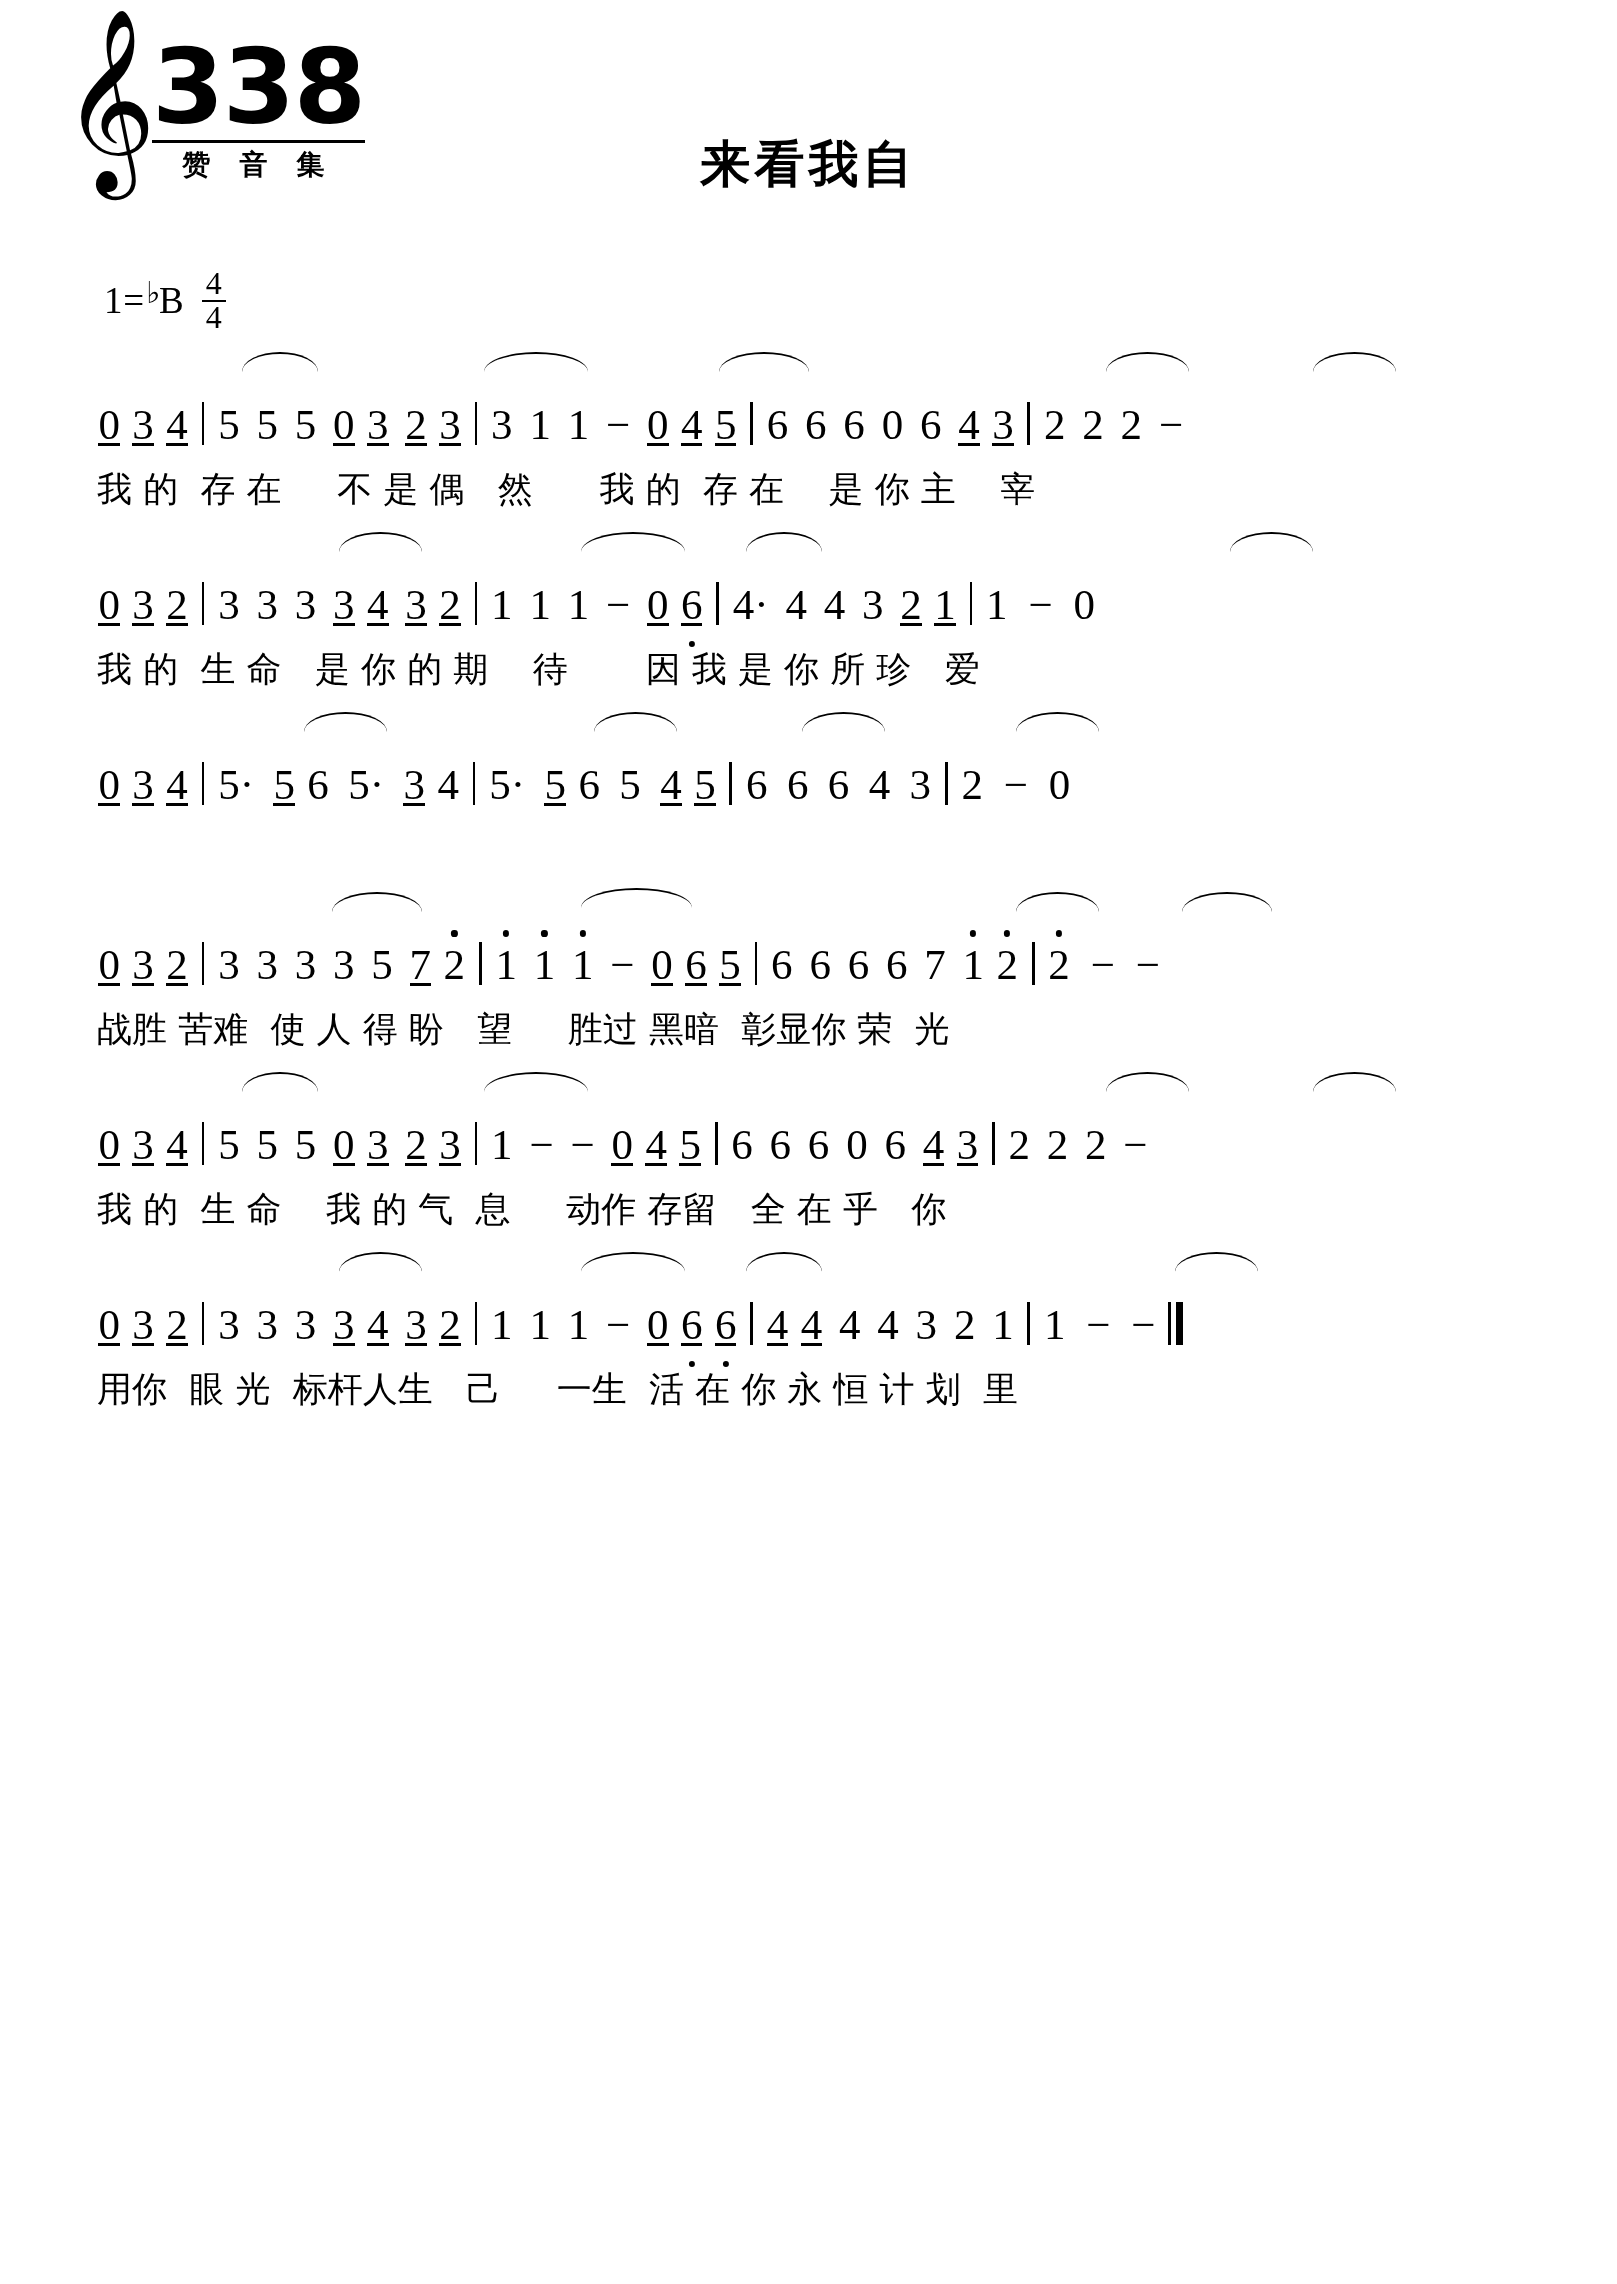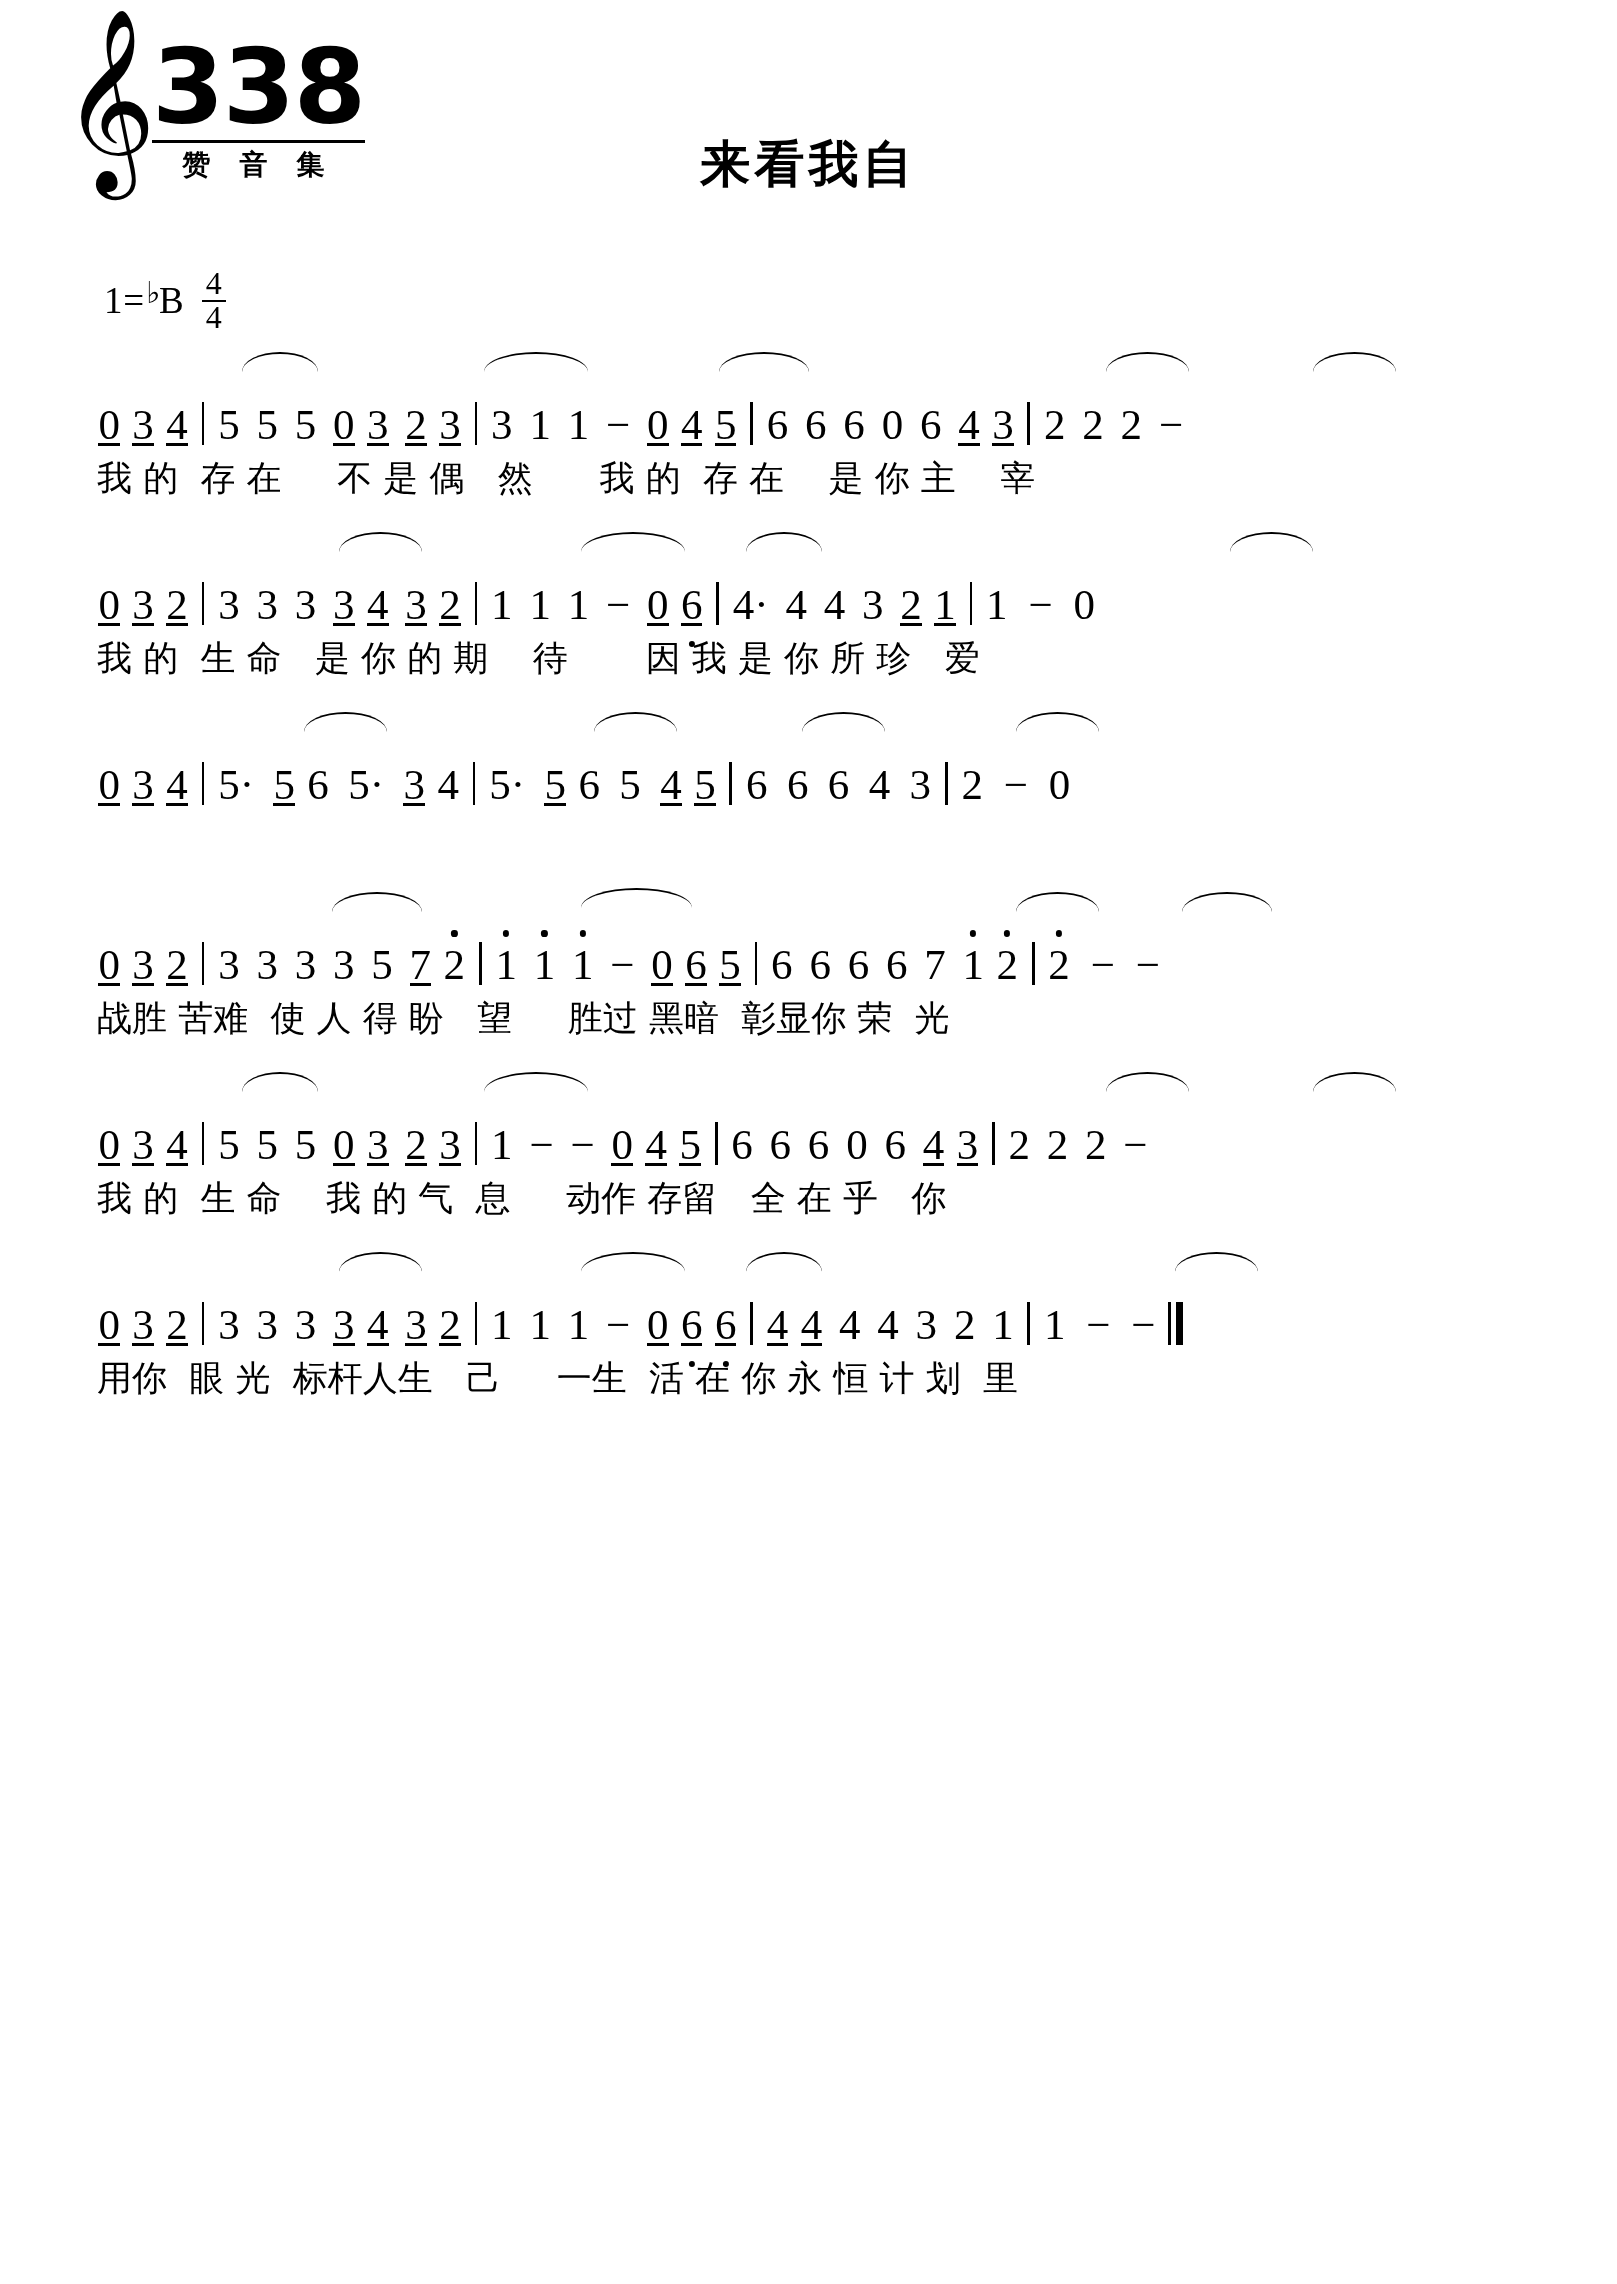--- a/index.html
+++ b/index.html
@@ -189,21 +189,21 @@
     position: absolute;
     border-top: 2.8px solid #000;
     border-radius: 50%/100% 100% 0 0;
     height: 18px;
   }
 
   
   .lyrics {
     margin-left: 97px;
     margin-right: 69px;
-    margin-top: 6px;
+    margin-top: 17px;
     font-family: "DejaVu Sans", sans-serif;
     font-size: 35px;
     letter-spacing: 0;
     white-space: pre;
   }
 </style>
 </head>
 <body>
 
 <div class="header">

